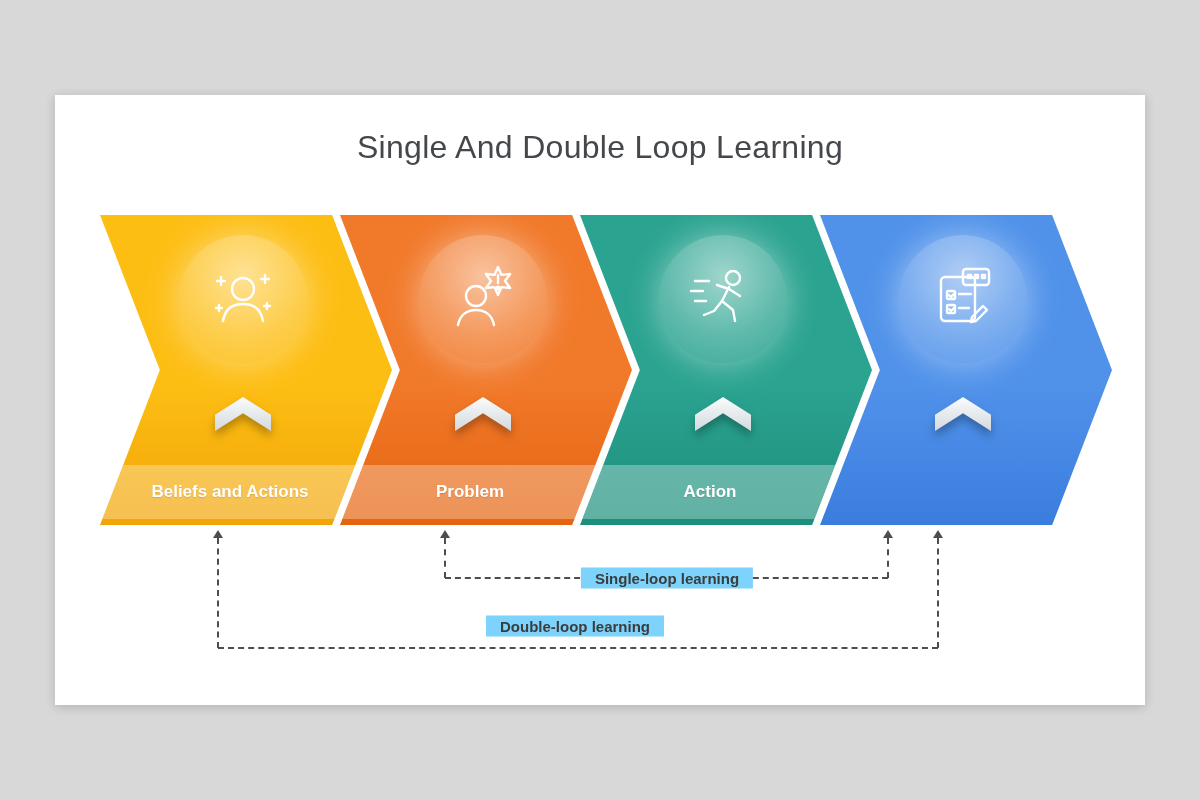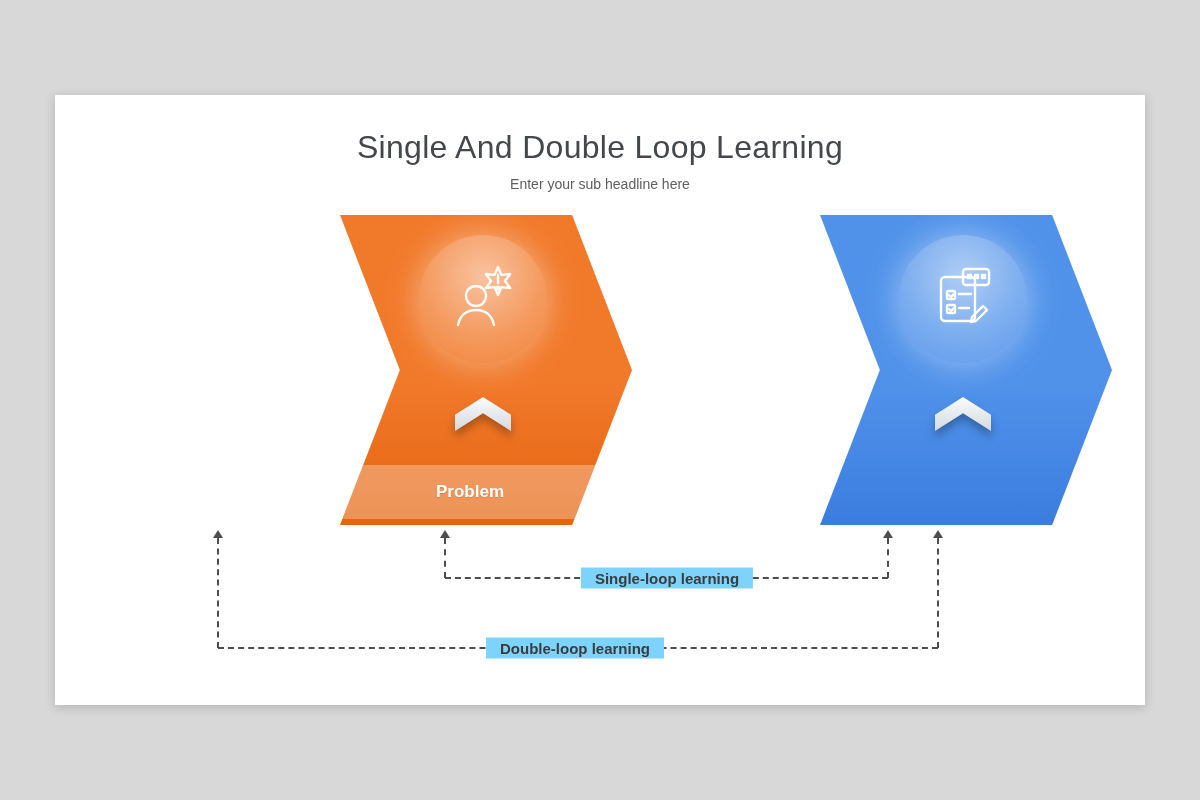--- a/index.html
+++ b/index.html
@@ -81,41 +81,79 @@
     font-weight:bold; font-size:15px; color:#3c3c3c;
     white-space:nowrap;
   }
 </style>
 </head>
 <body>
 
 <div class="slide">
 
   <h1 class="title">Single And Double Loop Learning</h1>
-  <div class="subtitle">Enter your sub headline here</div>
 
+  <div class="stage" style="left: 45px; --c: #FDBE14; --c-dark: #F1A406;">
+    <div class="circle">
+      <svg width="72" height="72" viewBox="0 0 72 72">
+        <circle cx="36" cy="26" r="11"></circle>
+        <path d="M16 58 c2 -12 10 -17 20 -17 s18 5 20 17"></path>
+        <path d="M14 14 v8 M10 18 h8"></path>
+        <path d="M58 12 v8 M54 16 h8"></path>
+        <path d="M12 42 v6 M9 45 h6"></path>
+        <path d="M60 40 v6 M57 43 h6"></path>
+      </svg>
+    </div>
+    <div class="up-wrap">
+        <div class="up"></div>
+      </div>
+    <div class="band">
+      <span>Beliefs and Actions</span>
+    </div>
+  </div>
 
   <div class="stage" style="left: 285px; --c: #F1792A; --c-dark: #E4640F;">
     <div class="circle">
       <svg width="72" height="72" viewBox="0 0 72 72">
         <circle cx="29" cy="33" r="10"></circle>
         <path d="M11 62 c2 -10 9 -15 18 -15 s16 5 18 15"></path>
         <polygon points="51,4 54.5,11.9 63.1,11 58,18 63.1,25 54.5,24.1 51,32 47.5,24.1 38.9,25 44,18 38.9,11 47.5,11.9"></polygon>
         <path d="M51 12 v8"></path>
         <circle cx="51" cy="25" r="1.2"></circle>
       </svg>
     </div>
     <div class="up-wrap">
         <div class="up"></div>
       </div>
     <div class="band">
       <span>Problem</span>
     </div>
   </div>
 
+  <div class="stage" style="left: 525px; --c: #2AA390; --c-dark: #1E8E7C;">
+    <div class="circle">
+      <svg width="72" height="72" viewBox="0 0 72 72">
+        <circle cx="46" cy="15" r="7"></circle>
+        <path d="M42 24 L35 38"></path>
+        <path d="M42 26 L53 33"></path>
+        <path d="M42 26 L30 22"></path>
+        <path d="M35 38 L46 47 L48 58"></path>
+        <path d="M35 38 L27 48 L17 52"></path>
+        <path d="M8 18 h14"></path>
+        <path d="M4 28 h12"></path>
+        <path d="M8 38 h11"></path>
+      </svg>
+    </div>
+    <div class="up-wrap">
+        <div class="up"></div>
+      </div>
+    <div class="band">
+      <span>Action</span>
+    </div>
+  </div>
 
   <div class="stage" style="left: 765px; --c: #5092EA; --c-dark: #3B7DDE;">
     <div class="circle">
       <svg width="72" height="72" viewBox="0 0 72 72">
         <rect x="14" y="14" width="34" height="44" rx="4"></rect>
         <rect x="36" y="6" width="26" height="16" rx="3"></rect>
         <rect x="41" y="12" width="3" height="3"></rect>
         <rect x="48" y="12" width="3" height="3"></rect>
         <rect x="55" y="12" width="3" height="3"></rect>
         <rect x="20" y="28" width="8" height="8" rx="1"></rect>
@@ -146,15 +184,15 @@
   </div>
   <div class="varr" style="left:878px; top:435px; height:118px">
     <div class="ah"></div>
       <div class="vline"></div>
   </div>
 
   <div class="hline" style="left:390px; top:482px; width:443px"></div>
   <div class="loop-label" style="left:612px; top:483px">Single-loop learning</div>
 
   <div class="hline" style="left:163px; top:552px; width:720px"></div>
-  <div class="loop-label" style="left:520px; top:553px">Double-loop learning</div>
+  <div class="loop-label" style="left:520px; top:531px">Double-loop learning</div>
 
 </div>
 
 </body></html>

